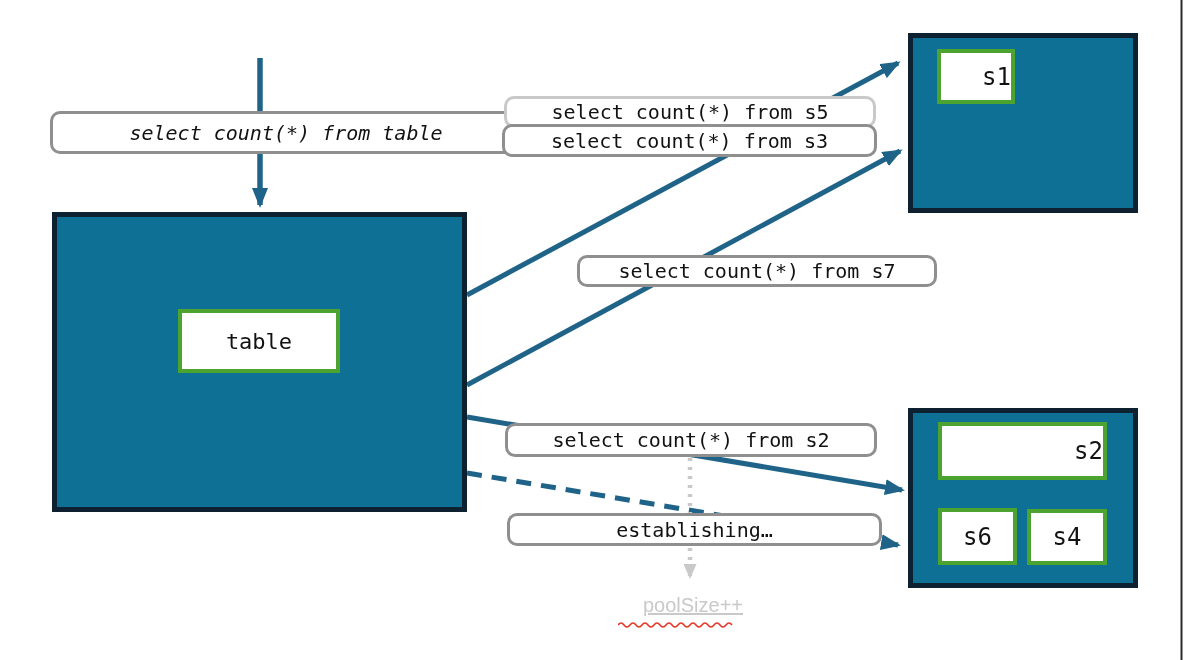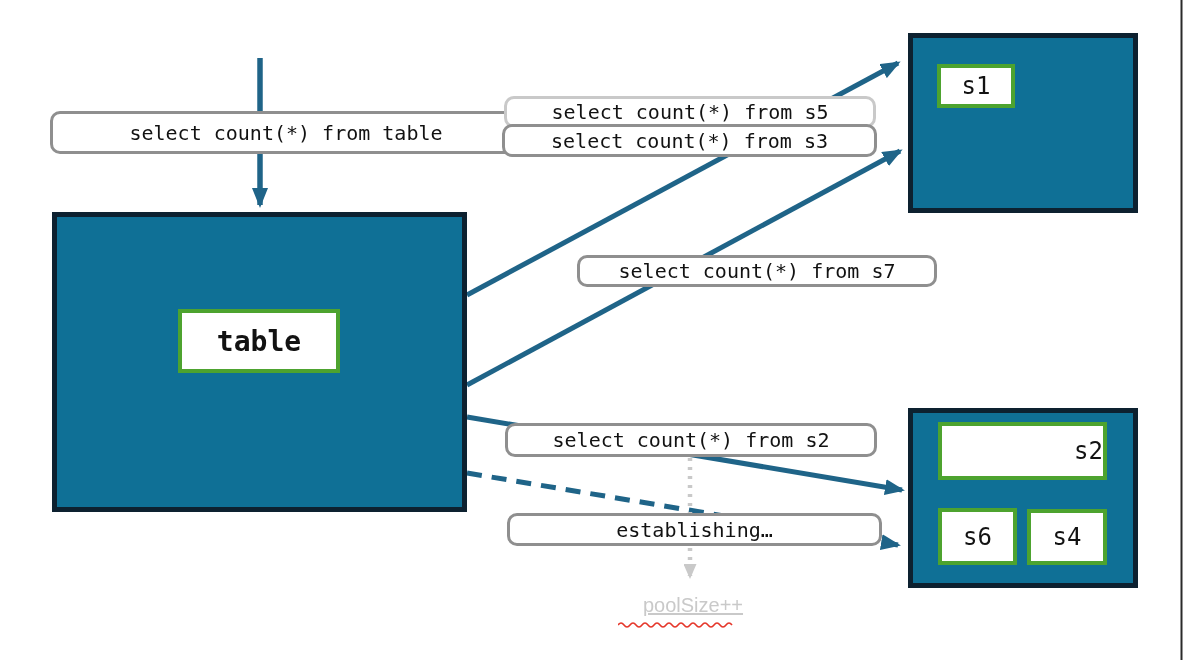--- a/index.html
+++ b/index.html
@@ -17,21 +17,21 @@
   .edge-line{stroke:var(--slide-edge,#2a2a2a);stroke-width:2;}
   .teal-box{
     position:absolute;background:var(--teal-fill,#0f7096);
     border:5px solid var(--dark-border,#0d2130);box-sizing:border-box;z-index:2;
   }
   .white-cell{
     position:absolute;background:#fff;border:4px solid var(--green-border,#4da32f);
     box-sizing:border-box;display:flex;align-items:center;justify-content:center;
     font-size:24px;color:#121212;
   }
-  .white-cell.table-cell{font-size:28px;font-weight:bold;}
+  .white-cell.table-cell{font-size:22px;}
   .qlabel{
     position:absolute;background:#fff;border:3px solid var(--label-border,#8f8f8f);
     border-radius:10px;box-sizing:border-box;display:flex;align-items:center;
     justify-content:center;font-size:20px;color:#121212;z-index:3;white-space:pre;
   }
   .qlabel.light{border-color:var(--label-border-light,#c9c9c9);}
   .poolsize{
     position:absolute;left:608px;top:594px;width:170px;text-align:center;z-index:3;
     font-family:"Liberation Sans",sans-serif;font-size:20px;
     color:var(--muted-text,#c9c9c9);text-decoration:underline;
@@ -75,38 +75,38 @@
     <line class="edge-line" x1="1181.5" y1="0" x2="1181.5" y2="660"></line>
   </svg>
 
   <div class="teal-box" style="left:52px;top:212px;width:415px;height:300px;">
     <div class="white-cell table-cell" style="left:121px;top:92px;width:162px;height:64px;">
       <span>table</span>
     </div>
   </div>
 
   <div class="teal-box" style="left:908px;top:33px;width:230px;height:180px;">
-    <div class="white-cell" style="left:24px;top:26px;width:78px;height:44px;">
+    <div class="white-cell" style="left:24px;top:11px;width:78px;height:55px;justify-content:flex-end;">
       <span>s1</span>
     </div>
   </div>
 
   <div class="teal-box" style="left:908px;top:408px;width:230px;height:180px;">
     <div class="white-cell" style="left:25px;top:9px;width:169px;height:58px;justify-content:flex-end;">
       <span>s2</span>
     </div>
     <div class="white-cell" style="left:25px;top:95px;width:79px;height:57px;">
       <span>s6</span>
     </div>
     <div class="white-cell" style="left:114px;top:96px;width:80px;height:56px;">
       <span>s4</span>
     </div>
   </div>
 
-  <div class="qlabel" style="left:50px;top:111px;width:472px;height:43px;">select count(*) from table</div>
+  <div class="qlabel" style="left:50px;top:111px;width:472px;height:43px;font-style:italic;">select count(*) from table</div>
 
   <div class="qlabel light" style="left:504px;top:96px;width:372px;height:32px;">select count(*) from s5</div>
 
   <div class="qlabel" style="left:502px;top:124px;width:375px;height:33px;">select count(*) from s3</div>
 
   <div class="qlabel" style="left:577px;top:255px;width:360px;height:32px;">select count(*) from s7</div>
 
   <div class="qlabel" style="left:505px;top:423px;width:372px;height:34px;">select count(*) from s2</div>
 
   <div class="qlabel" style="left:507px;top:513px;width:375px;height:33px;">establishing…</div>

